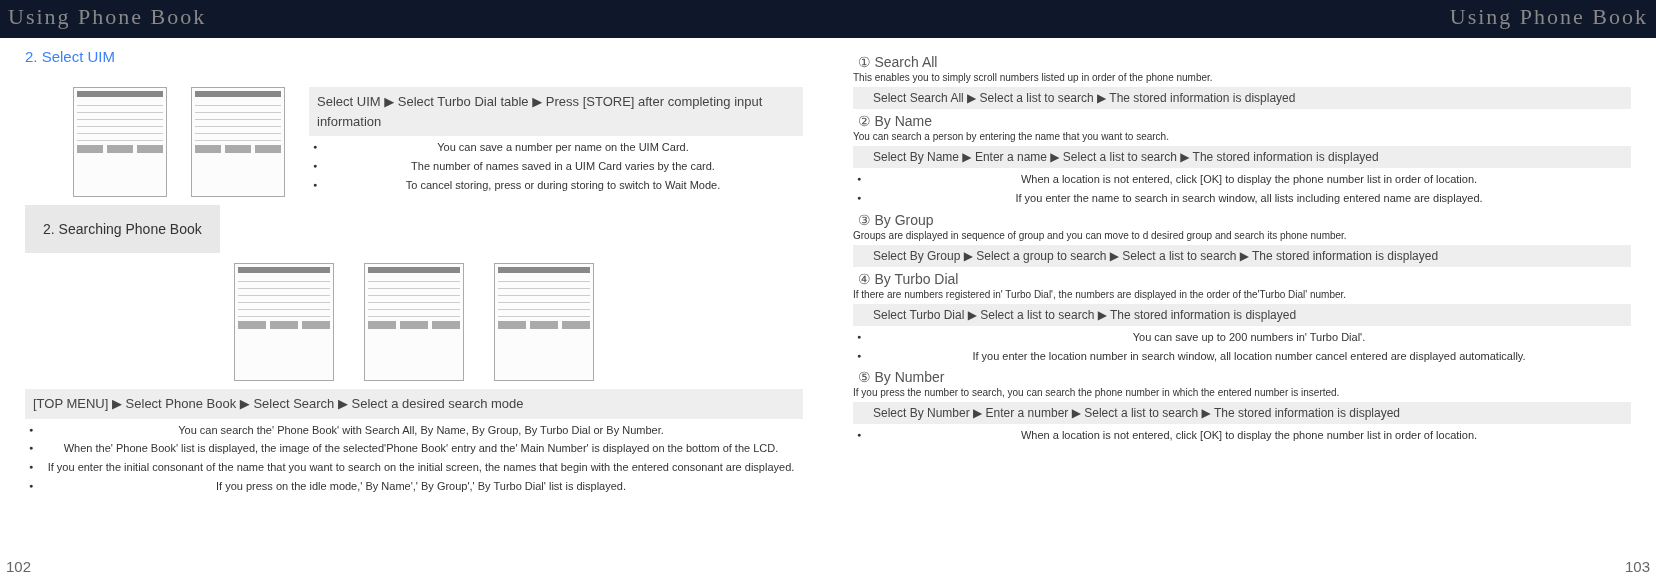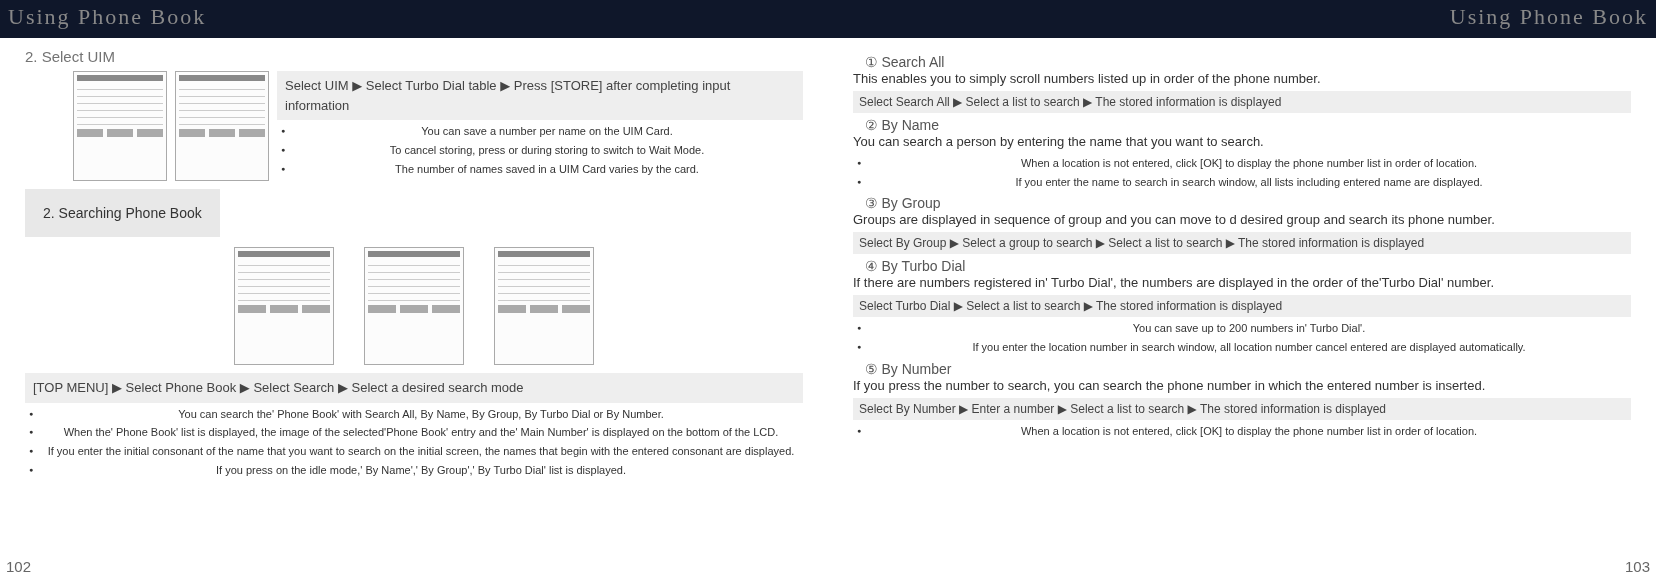--- a/index.html
+++ b/index.html
@@ -2,40 +2,40 @@
 <html><head>
 <meta charset="utf-8">
 <style>
 body { margin: 0; font-family: Arial, sans-serif; background: #fff; color: #333; width: 1656px; }
 .spread { display: flex; }
 .page { width: 828px; height: 577px; position: relative; padding: 0 25px; box-sizing: border-box; }
 .header-band { height: 34px; background: #0f172a; margin: 0 -25px 10px -25px; display: flex; align-items: flex-start; padding-top: 4px; }
 .header-left .title { font-family: serif; font-size: 22px; letter-spacing: 2px; color: #888; padding-left: 8px; }
 .header-right { justify-content: flex-end; }
 .header-right .title { font-family: serif; font-size: 22px; letter-spacing: 2px; color: #888; padding-right: 8px; }
-.subhead { font-size: 15px; color: #737373; margin: 4px 0 6px 0; }
-.sel-row { display: flex; gap: 8px; padding-left: 48px; }
+.subhead { font-size: 15px; color: #3b82f6; margin: 4px 0 22px 0; }
+.sel-row { display: flex; gap: 24px; padding-left: 48px; }
 .thumb { width: 94px; height: 110px; border: 1px solid #aaa; background: #fcfcfc; font-size: 5px; color: #888; padding: 3px; box-sizing: border-box; line-height: 1.1; overflow: hidden; }
 .thumb .bar { background: #888; height: 6px; margin-bottom: 2px; }
 .thumb .line { border-bottom: 1px solid #ccc; height: 6px; }
 .thumb .bot { display:flex; gap:4px; margin-top:4px;}
 .thumb .bot span{ background:#aaa; height:8px; flex:1;}
 .sel-text { flex: 1; }
 .greybar { background: #eee; color: #444; font-size: 13px; padding: 5px 8px; line-height: 1.5; }
 .bullets { list-style: none; padding: 0; margin: 2px 0; }
 .bullets li { font-size: 11px; color: #333; padding: 2px 0 2px 14px; position: relative; line-height: 1.35; text-align: center; }
 .bullets li::before { content: "●"; font-size: 7px; position: absolute; left: 4px; top: 4px; }
 .section-tab { background: #e8e8e8; font-size: 14px; padding: 16px 18px; display: inline-block; margin: 8px 0 6px 0; }
 .screens { display: flex; gap: 30px; justify-content: center; margin: 4px 0 8px 0; }
 .screens .thumb { width: 100px; height: 118px; }
 .pagefoot { position: absolute; bottom: 2px; font-size: 15px; color: #666; }
 .pfl { left: 6px; } .pfr { right: 6px; margin-top: 29px; }
-.r-sub { font-size: 14px; color: #555; margin: 4px 0 1px 12px; }
-.r-desc { font-size: 13px; color: #333; margin: 0 0 3px 0; line-height:1.3;}
-.greybar-sm { background: #eee; color: #444; font-size: 12px; padding: 4px 6px; margin-bottom:2px; }
+.r-sub { font-size: 14px; color: #555; margin: 4px 0 1px 5px; }
+.r-desc { font-size: 10px; color: #333; margin: 0 0 3px 0; line-height:1.3;}
+.greybar-sm { background: #eee; color: #444; font-size: 12px; padding: 4px 20px; margin-bottom:2px; }
 .right-content { padding-top: 2px; }
 </style>
 </head>
 <body>
 
 <div class="spread">
 
   <div class="page">
     <div class="header-band header-left">
         <span class="title">Using Phone Book</span>
@@ -69,22 +69,22 @@
           <div class="bot">
             <span></span>
             <span></span>
             <span></span>
           </div>
         </div>
       <div class="sel-text">
         <div class="greybar">Select UIM ▶ Select Turbo Dial table ▶ Press    [STORE] after completing input information</div>
         <ul class="bullets">
           <li>You can save a number per name on the UIM Card.</li>
+          <li>The number of names saved in a UIM Card varies by the card.</li>
           <li>To cancel storing, press         or         during storing to switch to Wait Mode.</li>
-          <li>The number of names saved in a UIM Card varies by the card.</li>
         </ul>
       </div>
     </div>
 
     <div class="section-tab">2. Searching Phone Book</div>
 
     <div class="screens">
       <div class="thumb">
           <div class="bar"></div>
           <div class="line"></div>
@@ -145,20 +145,21 @@
     <div class="header-band header-right">
         <span class="title">Using Phone Book</span>
       </div>
 
     <div class="right-content" id="right-content">
         <div class="r-sub">① Search All</div>
         <div class="r-desc">This enables you to simply scroll numbers listed up in order of the phone number.</div>
         <div class="greybar-sm">Select Search All ▶ Select a list to search ▶ The stored information is displayed</div>
         <div class="r-sub">② By Name</div>
         <div class="r-desc">You can search a person by entering the name that you want to search.</div>
+        <div class="greybar-sm">Select By Name ▶ Enter a name ▶ Select a list to search ▶ The stored information is displayed</div>
         <ul class="bullets">
           <li>When a location is not entered, click     [OK] to display the phone number list in order of location.</li>
           <li>If you enter the name to search in search window, all lists including entered name are displayed.</li>
         </ul>
         <div class="r-sub">③ By Group</div>
         <div class="r-desc">Groups are displayed in sequence of group and you can move to d desired group and search its phone number.</div>
         <div class="greybar-sm">Select By Group ▶ Select a group to search ▶ Select a list to search ▶ The stored information is displayed</div>
         <div class="r-sub">④ By Turbo Dial</div>
         <div class="r-desc">If there are numbers registered in' Turbo Dial', the numbers are displayed in the order of the'Turbo Dial' number.</div>
         <div class="greybar-sm">Select Turbo Dial ▶ Select a list to search ▶ The stored information is displayed</div>

